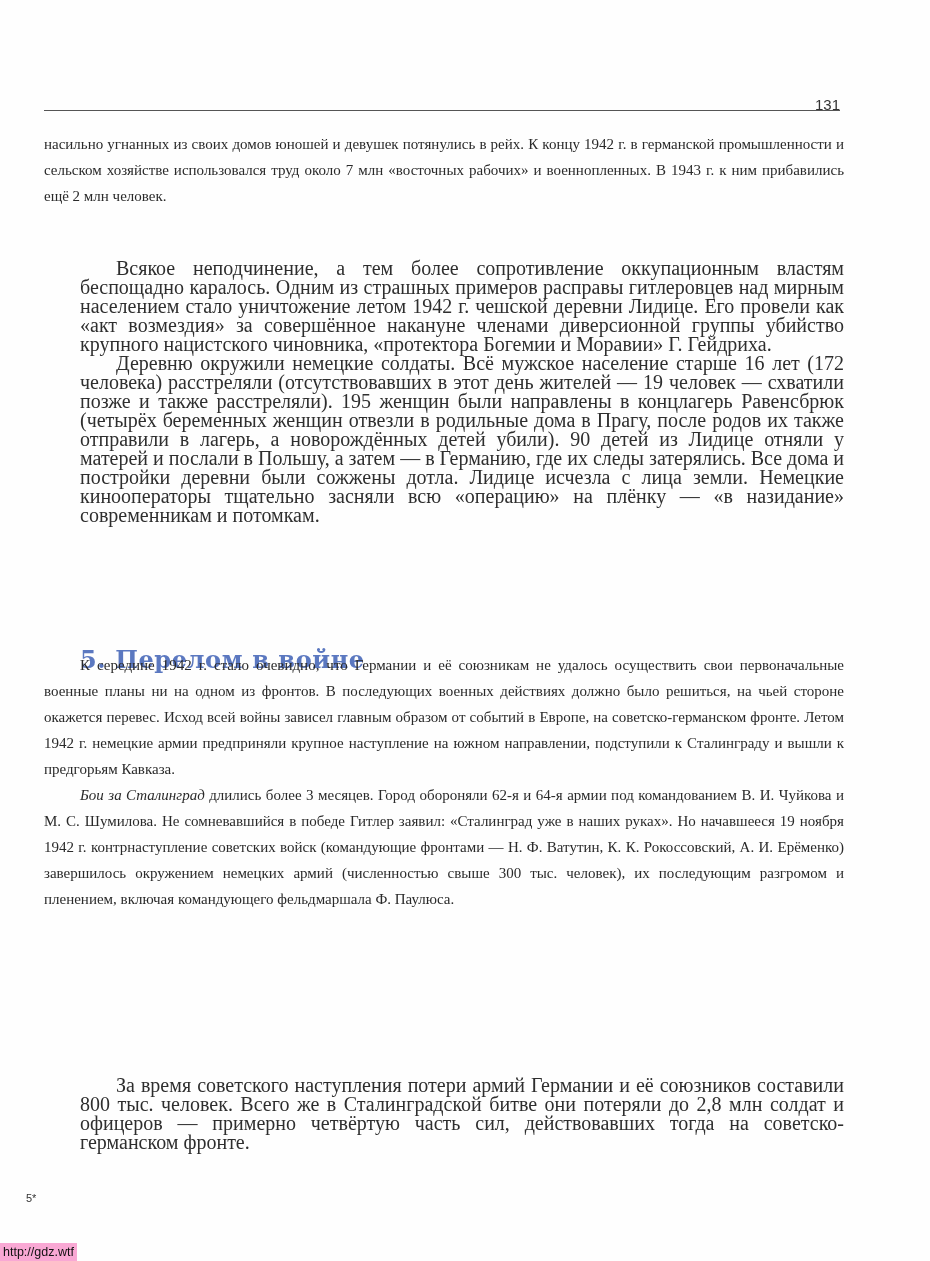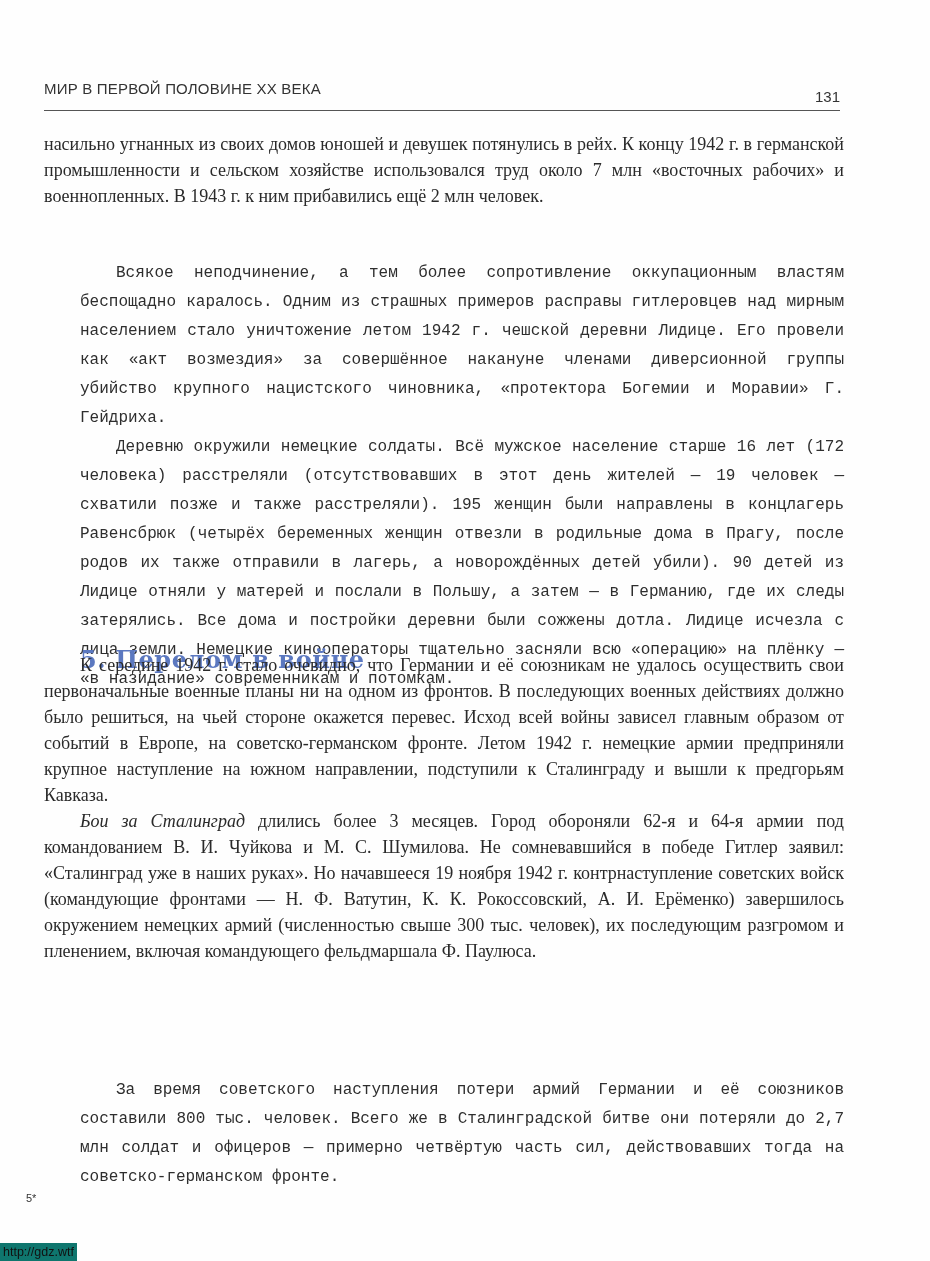--- a/index.html
+++ b/index.html
@@ -5,56 +5,55 @@
   html, body { margin: 0; padding: 0; }
   body {
     width: 930px; height: 1261px; background: #fefefe; position: relative; overflow: hidden;
     font-family: "DejaVu Serif", "Liberation Serif", serif; color: #2c2c2c;
   }
   .header {
     position: absolute; left: 44px; top: 80px; width: 796px; height: 20px;
     font-family: "Liberation Sans", "DejaVu Sans", sans-serif; font-size: 15px; color: #333;
   }
   .header .title { position: absolute; left: 0; top: 0; letter-spacing: 0.2px; }
-  .header .pnum { position: absolute; right: 0; top: 8px; }
+  .header .pnum { position: absolute; right: 0; top: 16px; }
   .rule { position: absolute; left: 44px; top: 110px; width: 796px; height: 1px; background: #555; }
   .main-text {
     position: absolute; left: 44px; width: 800px;
-    font-size: 18px; line-height: 26px; text-align: justify; color: #2a2a2a;
+    font-size: 15px; line-height: 26px; text-align: justify; color: #2a2a2a;
     font-family: "Liberation Serif", "DejaVu Serif", serif;
   }
   .small-text {
     position: absolute; left: 80px; width: 764px;
-    font-size: 16px; line-height: 29px; text-align: justify; color: #2e2e2e;
-    font-family: Liberation Mono, monospace;
+    font-size: 20px; line-height: 19px; text-align: justify; color: #2e2e2e;
+    font-family: Liberation Serif, serif;
   }
   p { margin: 0; }
   .indent { text-indent: 36px; }
   .main-text .indent { text-indent: 36px; }
   .section-title {
     position: absolute; left: 80px; top: 645px;
     font-family: "DejaVu Serif", "Liberation Serif", serif; font-weight: bold;
     font-size: 24px; color: #5b78c0; letter-spacing: 0.6px;
   }
   .bi { font-weight: normal; font-style: italic; }
   .b { font-weight: normal; }
   .corner-mark {
     position: absolute; left: 26px; top: 1192px; font-family: "Liberation Sans", sans-serif;
     font-size: 11px; color: #333;
   }
   .watermark {
     position: absolute; left: 0; top: 1243px; height: 18px; padding: 0 3px;
-    background: #0f766e; font-family: "Liberation Sans", sans-serif; font-size: 12.5px; line-height: 18px; color: #111;
+    background: #f9a8d4; font-family: "Liberation Sans", sans-serif; font-size: 12.5px; line-height: 18px; color: #111;
   }
 </style>
 </head>
 <body>
 
 <div class="header">
-  <span class="title">МИР В ПЕРВОЙ ПОЛОВИНЕ XX ВЕКА</span>
   <span class="pnum">131</span>
 </div>
 <div class="rule"></div>
 
 <div class="main-text" style="top:131px;">
   <p>насильно угнанных из своих домов юношей и девушек потянулись в рейх. К концу 1942 г. в германской промышленности и сельском хозяйстве использовался труд около 7 млн «восточных рабочих» и военнопленных. В 1943 г. к ним прибавились ещё 2 млн человек.</p>
 </div>
 
 <div class="small-text" style="top:259px;">
   <p class="indent">Всякое неподчинение, а тем более сопротивление оккупационным властям беспощадно каралось. Одним из страшных примеров расправы гитлеровцев над мирным населением стало уничтожение летом 1942 г. чешской деревни Лидице. Его провели как «акт возмездия» за совершённое накануне членами диверсионной группы убийство крупного нацистского чиновника, «протектора Богемии и Моравии» Г. Гейдриха.</p>
@@ -62,17 +61,17 @@
 </div>
 
 <div class="section-title">5. Перелом в войне</div>
 
 <div class="main-text" style="top:652px;">
   <p class="indent">К середине 1942 г. стало очевидно, что Германии и её союзникам не удалось осуществить свои первоначальные военные планы ни на одном из фронтов. В последующих военных действиях должно было решиться, на чьей стороне окажется перевес. Исход всей войны зависел главным образом от событий в Европе, на советско-германском фронте. Летом 1942 г. немецкие армии предприняли крупное наступление на южном направлении, подступили к Сталинграду и вышли к предгорьям Кавказа.</p>
   <p class="indent"><span class="bi">Бои за Сталинград</span><span> длились более 3 месяцев. Город обороняли 62-я и 64-я армии под командованием В. И. Чуйкова и М. С. Шумилова. Не сомневавшийся в победе Гитлер заявил: «Сталинград уже в наших руках». Но начавшееся </span><span class="b">19 ноября 1942 г.</span><span> контрнаступление советских войск (командующие фронтами — Н. Ф. Ватутин, К. К. Рокоссовский, А. И. Ерёменко) завершилось окружением немецких армий (численностью свыше 300 тыс. человек), их последующим разгромом и пленением, включая командующего фельдмаршала Ф. Паулюса.</span></p>
 </div>
 
 <div class="small-text" style="top:1076px; left:80px;">
-  <p class="indent">За время советского наступления потери армий Германии и её союзников составили 800 тыс. человек. Всего же в Сталинградской битве они потеряли до 2,7 млн солдат и офицеров — примерно четвёртую часть сил, действовавших тогда на советско-германском фронте.</p>
+  <p class="indent">За время советского наступления потери армий Германии и её союзников составили 800 тыс. человек. Всего же в Сталинградской битве они потеряли до 2,8 млн солдат и офицеров — примерно четвёртую часть сил, действовавших тогда на советско-германском фронте.</p>
 </div>
 
 <div class="corner-mark">5*</div>
 <div class="watermark">http://gdz.wtf</div>
 
 </body></html>

